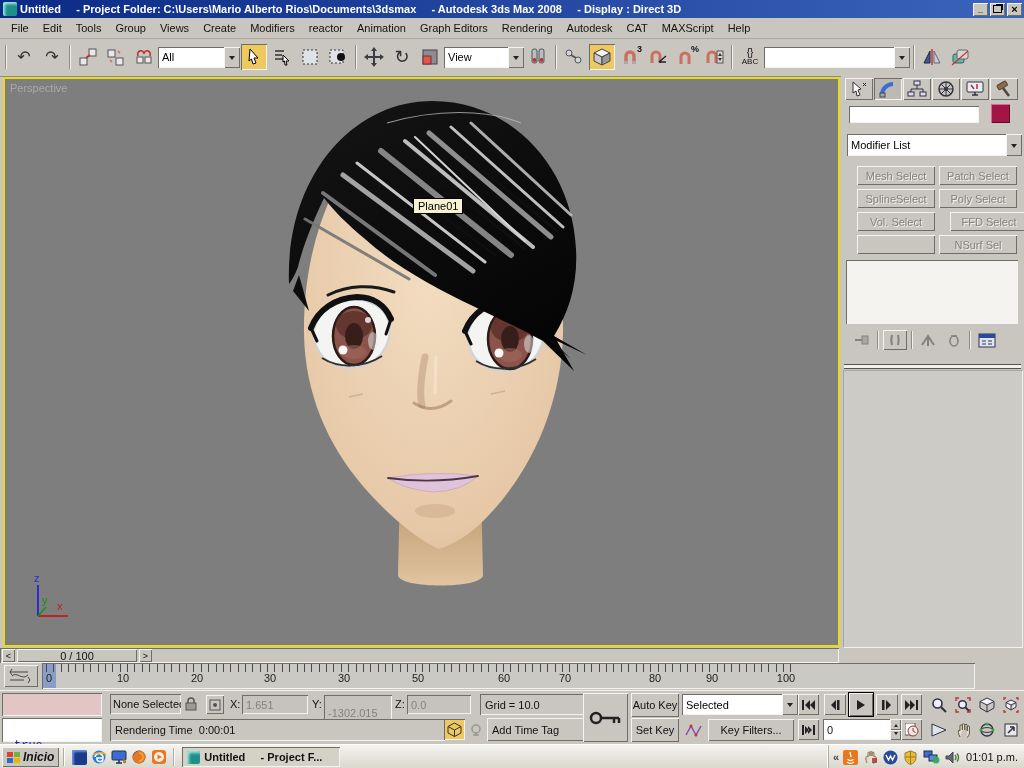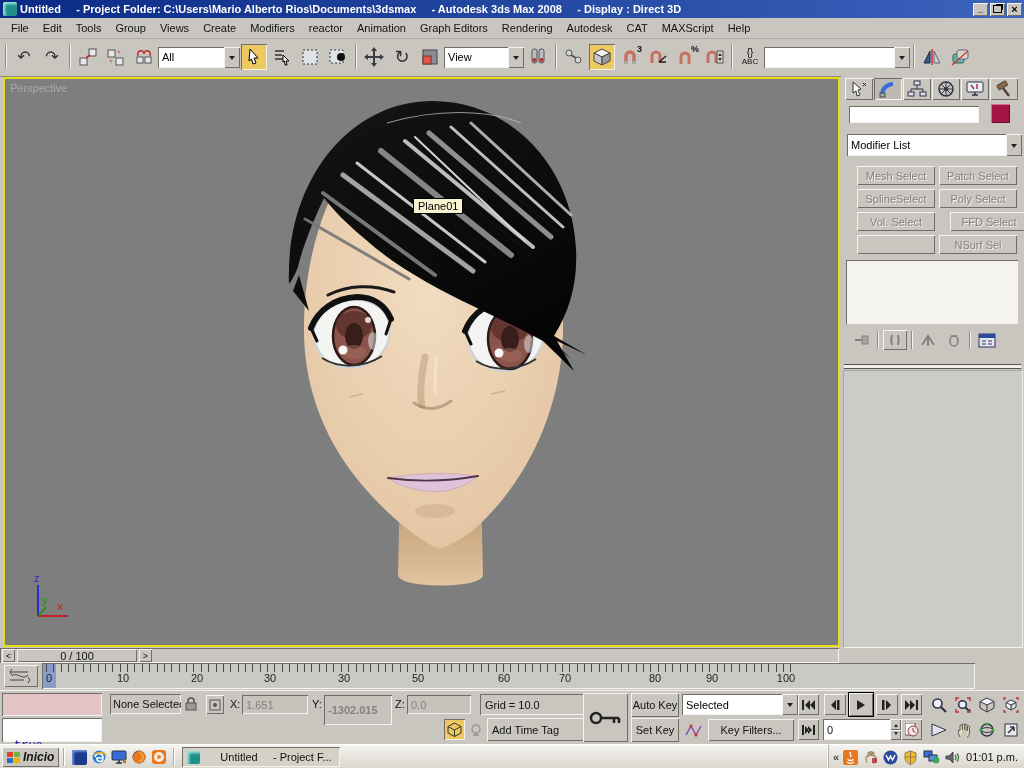--- a/index.html
+++ b/index.html
@@ -490,29 +490,32 @@
       <svg width="12" height="12">
         <rect x="1" y="1" width="10" height="10" fill="none" stroke="#555"></rect>
         <circle cx="6" cy="6" r="2" fill="#555"></circle>
       </svg>
     </span>
   <span class="abs" style="left:230px;top:7px;">X:</span>
   <div class="abs fld" style="left:242px;top:4px;width:62px;height:19px;">
       <span>1.651</span>
     </div>
   <span class="abs" style="left:312px;top:7px;">Y:</span>
-  <div class="abs fld" style="left:324px;top:4px;width:64px;height:30px;font-weight:bold;">
+  <div class="abs fld" style="left:324px;top:4px;width:64px;height:36px;">
       <span>-1302.015</span>
     </div>
   <span class="abs" style="left:395px;top:7px;">Z:</span>
   <div class="abs fld" style="left:407px;top:4px;width:60px;height:19px;">
       <span>0.0</span>
     </div>
   <div class="abs sunken" style="left:480px;top:3px;width:99px;height:21px;display:flex;align-items:center;padding-left:5px;">
     <span>Grid = 10.0</span>
+  </div>
+  <div class="abs sunken" style="left:110px;top:28px;width:330px;height:22px;display:flex;align-items:center;padding-left:5px;">
+    <span class="pre">Rendering Time  0:00:01</span>
   </div>
   <span class="abs btn yellow pressed" style="left:444px;top:28px;width:21px;height:21px;">
       <svg width="15" height="15">
         <path d="M7.5 1 L14 4.5 L7.5 8 L1 4.5 Z M1 4.5 V11 L7.5 14.5 V8 M14 4.5 V11 L7.5 14.5" fill="none" stroke="#333"></path>
       </svg>
     </span>
   <span class="abs btn" style="left:467px;top:28px;width:18px;height:21px;">
       <svg width="13" height="13">
         <circle cx="6" cy="6" r="4" fill="none" stroke="#9a988f" stroke-width="1.5"></circle>
         <path d="M6 10 V13 M3 12 h6" stroke="#9a988f" stroke-width="1.5"></path>
@@ -685,21 +688,21 @@
       </svg>
     </span>
   <span class="qlico">
       <svg width="16" height="16">
         <rect x="1" y="1" width="14" height="14" rx="3" fill="#e87820"></rect>
         <circle cx="8" cy="8" r="5" fill="#f8f8f8" opacity="0.9"></circle>
         <path d="M6.5 5.5 L11 8 L6.5 10.5 Z" fill="#e87820"></path>
       </svg>
     </span>
   <span style="width:1px;height:18px;background:#b0ada3;border-right:1px solid #fff;margin:0 4px;"></span>
-  <div class="task pressed" style="width:148px;background:#d4d1c7;font-weight:normal;gap:20px;">
+  <div class="task pressed" style="width:148px;background:#d4d1c7;font-weight:bold;gap:4px;">
     <span style="width:13px;height:13px;background:#1f8f8a;border-radius:2px;box-shadow:inset 2px 2px 3px #9fe8e0;flex:none;"></span>
     <span class="pre" style="overflow:hidden;white-space:pre;">Untitled     - Project F...</span>
   </div>
   <div style="margin-left:auto;display:flex;align-items:center;height:100%;border-left:1px solid #b0ada3;box-shadow:-1px 0 0 #fff;padding-left:4px;gap:3px;">
     <span style="font-weight:bold;color:#444;">«</span>
     <span class="qlico" style="width:17px;">
         <svg width="15" height="15">
           <rect x="0" y="0" width="15" height="15" rx="2" fill="#e87820"></rect>
           <path d="M7.5 2 C6 4,9 5,7.5 7 M5 9 C5 11,10 11,10 9 M4 12 C6 13.5,9 13.5,11 12" stroke="#fff" fill="none" stroke-width="1.3"></path>
         </svg>

